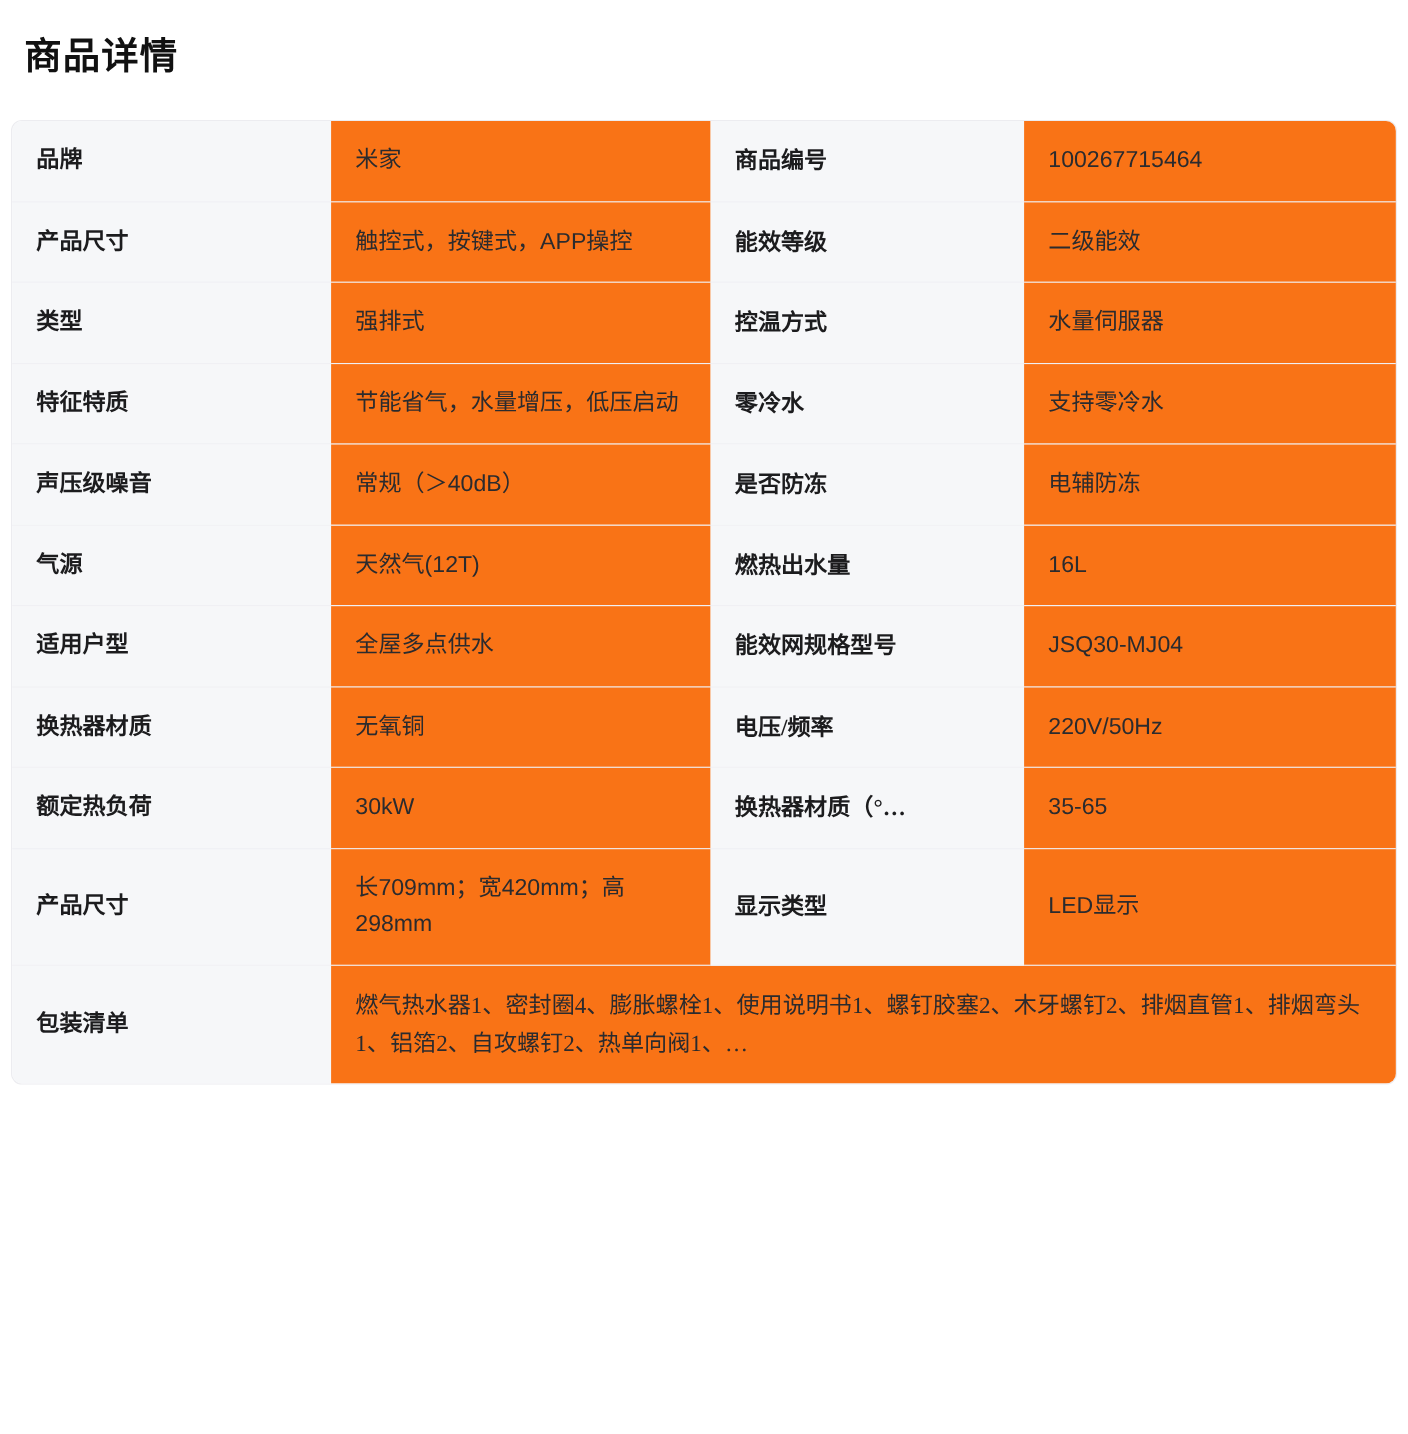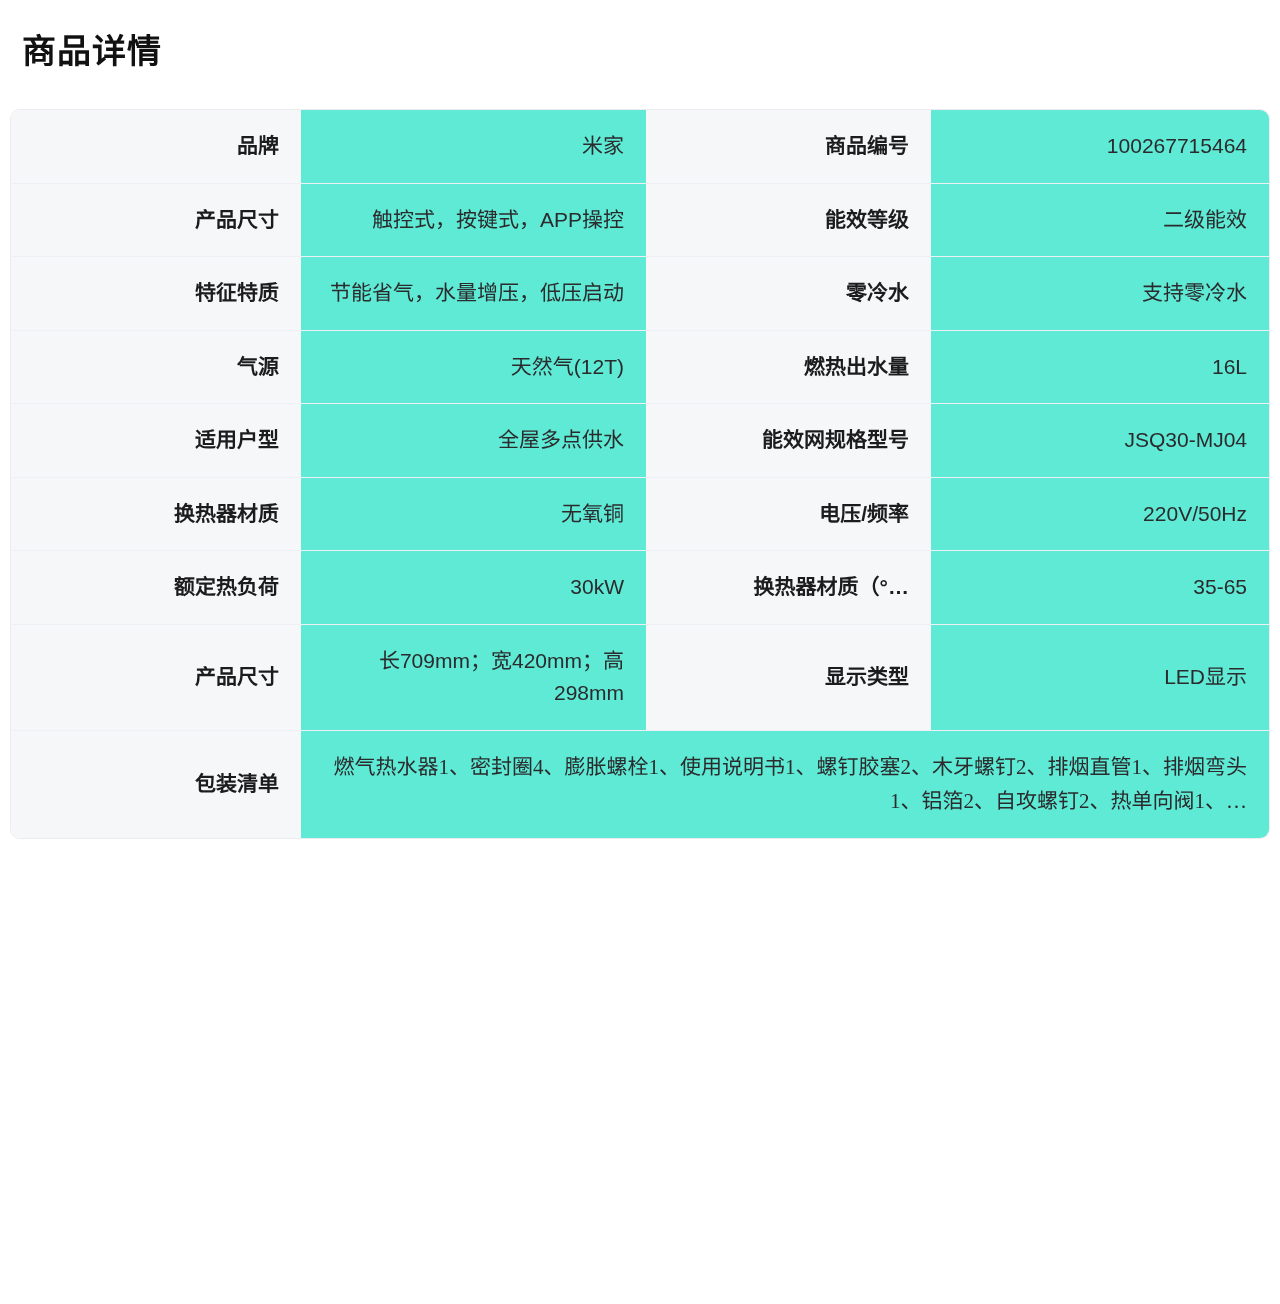--- a/index.html
+++ b/index.html
@@ -38,42 +38,42 @@
     width: 100%;
     table-layout: fixed;
   }
   table.spec-table td {
     border-bottom: 1px solid #f0f0f4;
     vertical-align: middle;
     font-size: 21px;
     line-height: 1.55;
     padding: 20px 22px;
     box-sizing: border-box;
-    text-align: right;
   }
   table.spec-table tr:last-child td {
     border-bottom: none;
   }
   td.key {
     background: #f6f7f9;
     font-weight: bold;
     color: #1c1c1e;
     width: 290px;
   }
   td.val {
-    background: #5eead4;
+    background: #f97316;
     color: #2b2b2e;
     font-weight: normal;
     width: 345px;
   }
   td.val.wide {
     width: auto;
   }
   td.key.second {
     width: 285px;
+    font-family: Liberation Serif, serif;
   }
   .pkg-text {
     display: block;
     line-height: 1.6;
     font-family: Liberation Serif, serif;
   }
 </style>
 </head>
 <body>
 
@@ -92,28 +92,40 @@
           <td class="val wide">100267715464</td>
         </tr>
 
         <tr>
           <td class="key">产品尺寸</td>
           <td class="val">触控式，按键式，APP操控</td>
           <td class="key second">能效等级</td>
           <td class="val wide">二级能效</td>
         </tr>
 
+        <tr>
+          <td class="key">类型</td>
+          <td class="val">强排式</td>
+          <td class="key second">控温方式</td>
+          <td class="val wide">水量伺服器</td>
+        </tr>
 
         <tr>
           <td class="key">特征特质</td>
           <td class="val">节能省气，水量增压，低压启动</td>
           <td class="key second">零冷水</td>
           <td class="val wide">支持零冷水</td>
         </tr>
 
+        <tr>
+          <td class="key">声压级噪音</td>
+          <td class="val">常规（＞40dB）</td>
+          <td class="key second">是否防冻</td>
+          <td class="val wide">电辅防冻</td>
+        </tr>
 
         <tr>
           <td class="key">气源</td>
           <td class="val">天然气(12T)</td>
           <td class="key second">燃热出水量</td>
           <td class="val wide">16L</td>
         </tr>
 
         <tr>
           <td class="key">适用户型</td>

